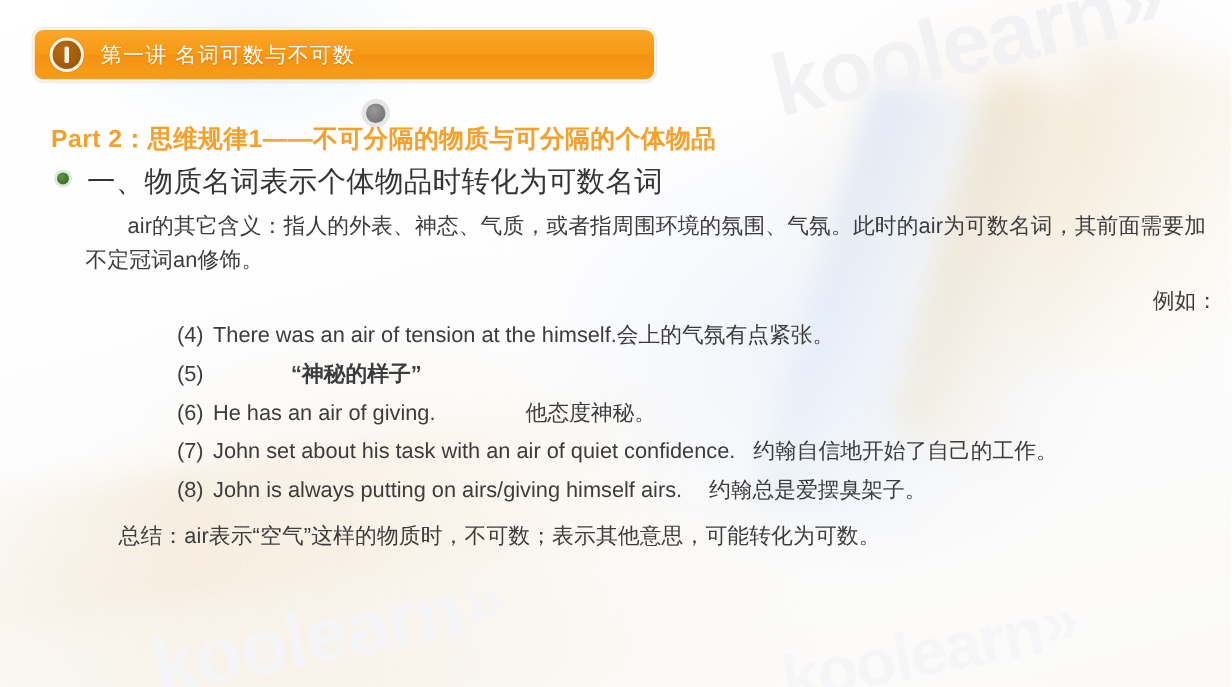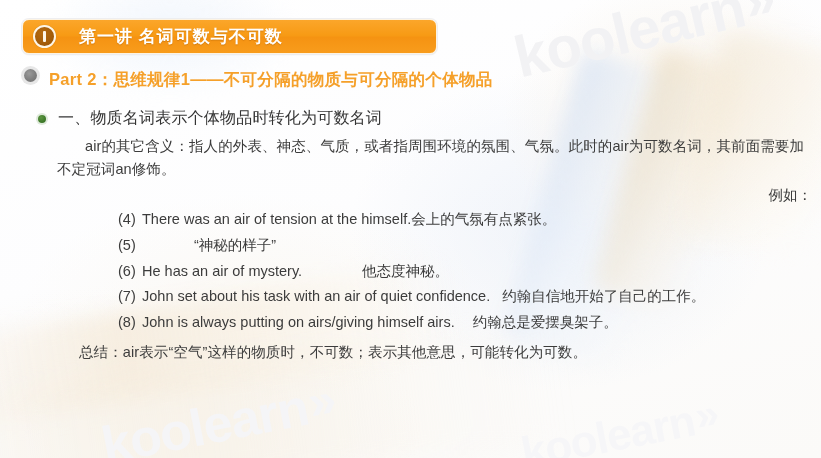--- a/index.html
+++ b/index.html
@@ -118,33 +118,33 @@
     flex:0 0 auto;
     box-shadow:0 0 1px rgba(0,0,0,0.25);
   }
   .lesson-badge span {
     display:block;
     width:3px; height:11px;
     background:#fdf6e8;
     border-radius:1px;
   }
   #title-text {
-    margin-left:23px;
+    margin-left:11px;
     color:#ffffff;
-    font-size:17px;
-    font-weight:bold;
+    font-size:14px;
+    font-weight:normal;
     letter-spacing:1px;
     text-shadow:0 1px 1px rgba(150,80,0,0.35);
   }
 
   
   #part-heading {
     position:absolute;
     left:22px; top:69px;
-    display:flex; 
+    display:flex; align-items:center;flex-direction:column;
   }
   .gray-bullet {
     width:13px; height:13px;
     border-radius:50%;
     background:radial-gradient(circle at 40% 35%, #9a9a9a 0%, #7e7e7e 55%, #6e6e6e 100%);
     box-shadow:0 0 0 3px rgba(175,175,175,0.30);
     flex:0 0 auto;
     margin-left:2px;
   }
   #part-heading-text {
@@ -167,21 +167,21 @@
   .green-bullet {
     width:8px; height:8px;
     border-radius:50%;
     background:radial-gradient(circle at 38% 32%, #5d9642 0%, #3f7a2a 60%, #2f6a1f 100%);
     box-shadow:0 0 0 2px rgba(110,160,90,0.22);
     flex:0 0 auto;
     margin-top:7px; margin-left:16px;
   }
   #section-title {
     margin-left:12px;
-    font-size:16px;
+    font-size:19px;
     color:#343434;
     letter-spacing:0.2px;
     text-align:center;
   }
   #para-1 {
     margin-top:6px;
     margin-left:35px;
     width:748px;
     line-height:1.62;
     text-indent:28px;
@@ -260,25 +260,25 @@
     <div id="examples-label">例如：</div>
 
     <div id="examples-list">
       <div class="example-row">
         <span class="ex-num">(4)</span>
         <span class="ex-en">There was an air of tension at the himself.</span>
         <span class="ex-cn">会上的气氛有点紧张。</span>
       </div>
       <div class="example-row">
         <span class="ex-num">(5)</span>
-        <span class="ex-cn" style="margin-left:52px;">“神秘的样子”</span>
+        <span class="ex-cn" style="margin-left:52px;font-weight:bold;">“神秘的样子”</span>
       </div>
       <div class="example-row">
         <span class="ex-num">(6)</span>
-        <span class="ex-en">He has an air of mystery.</span>
+        <span class="ex-en">He has an air of giving.</span>
         <span class="ex-cn" style="margin-left:60px;">他态度神秘。</span>
       </div>
       <div class="example-row">
         <span class="ex-num">(7)</span>
         <span class="ex-en">John set about his task with an air of quiet confidence.</span>
         <span class="ex-cn" style="margin-left:12px;">约翰自信地开始了自己的工作。</span>
       </div>
       <div class="example-row">
         <span class="ex-num">(8)</span>
         <span class="ex-en">John is always putting on airs/giving himself airs.</span>

